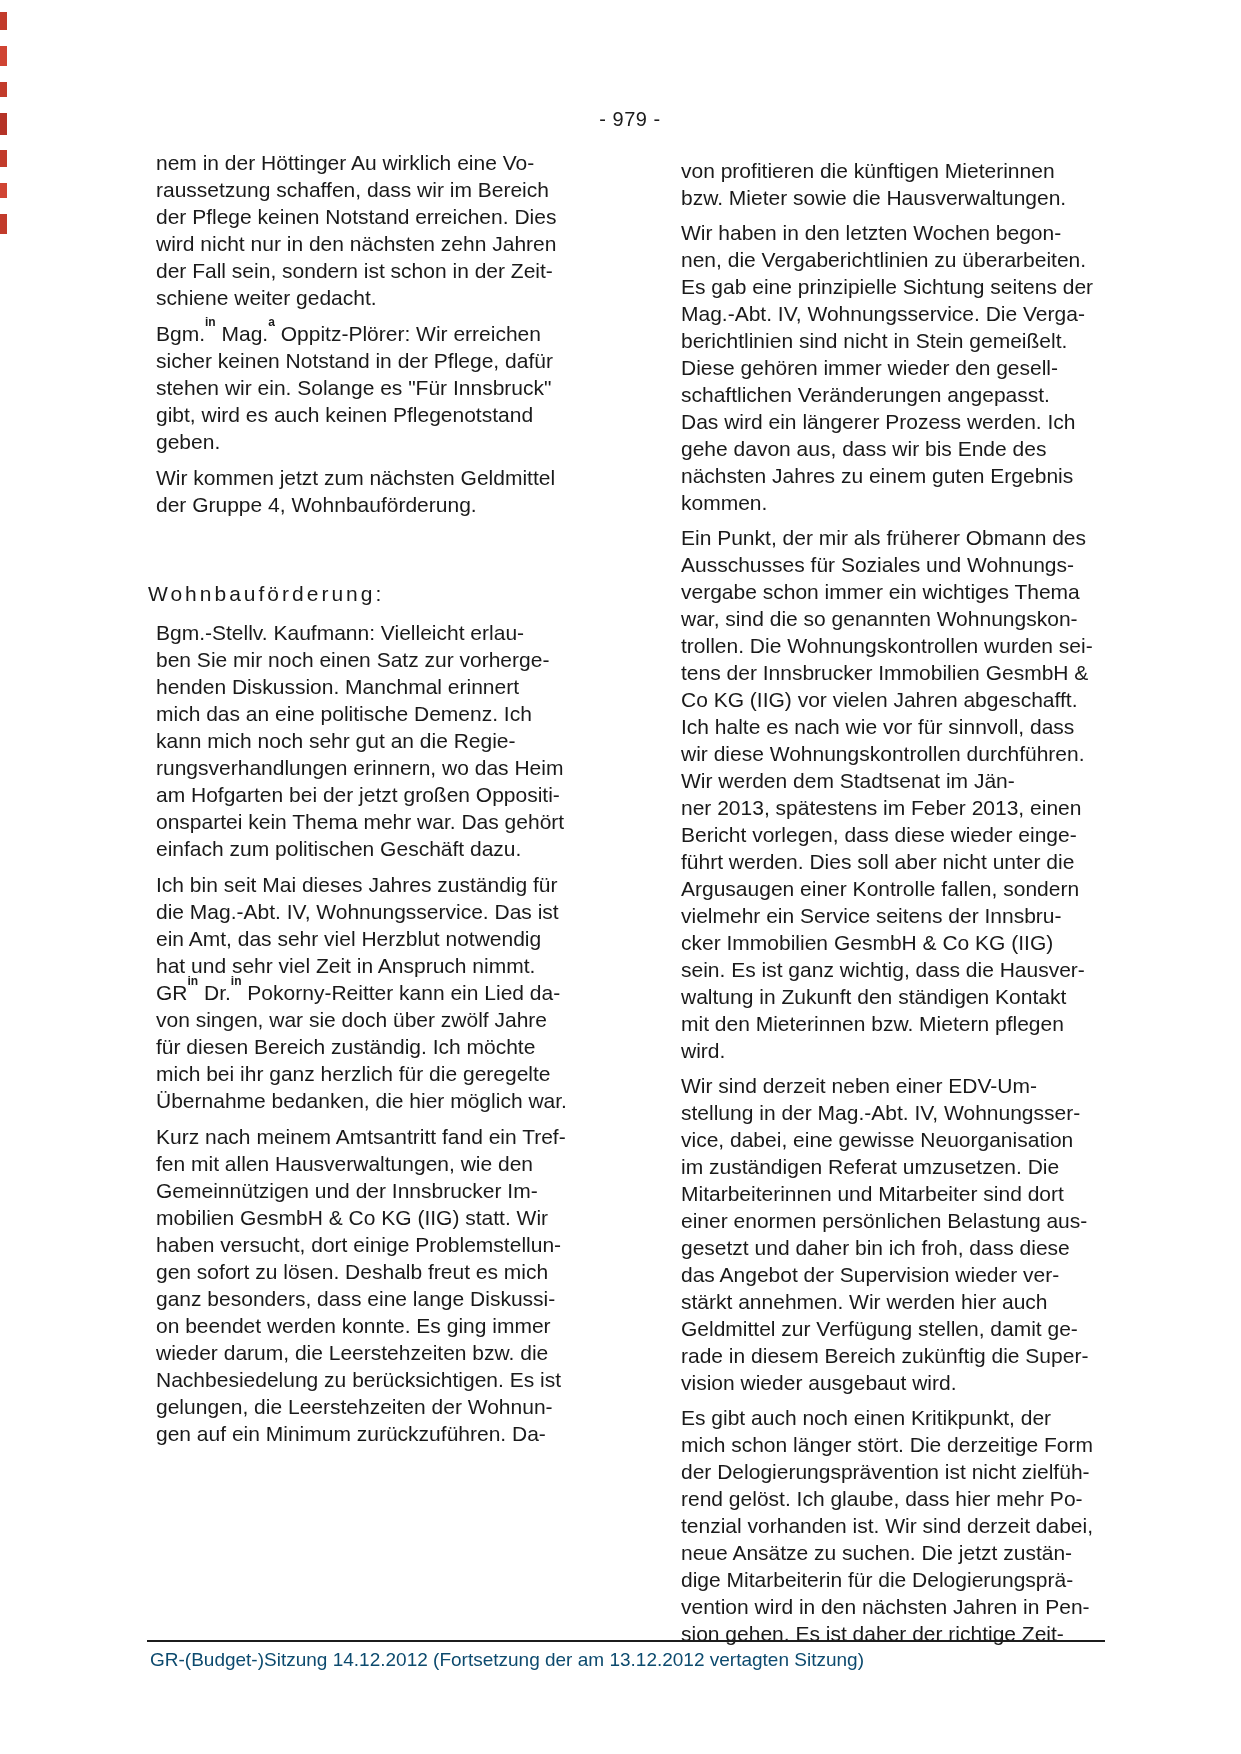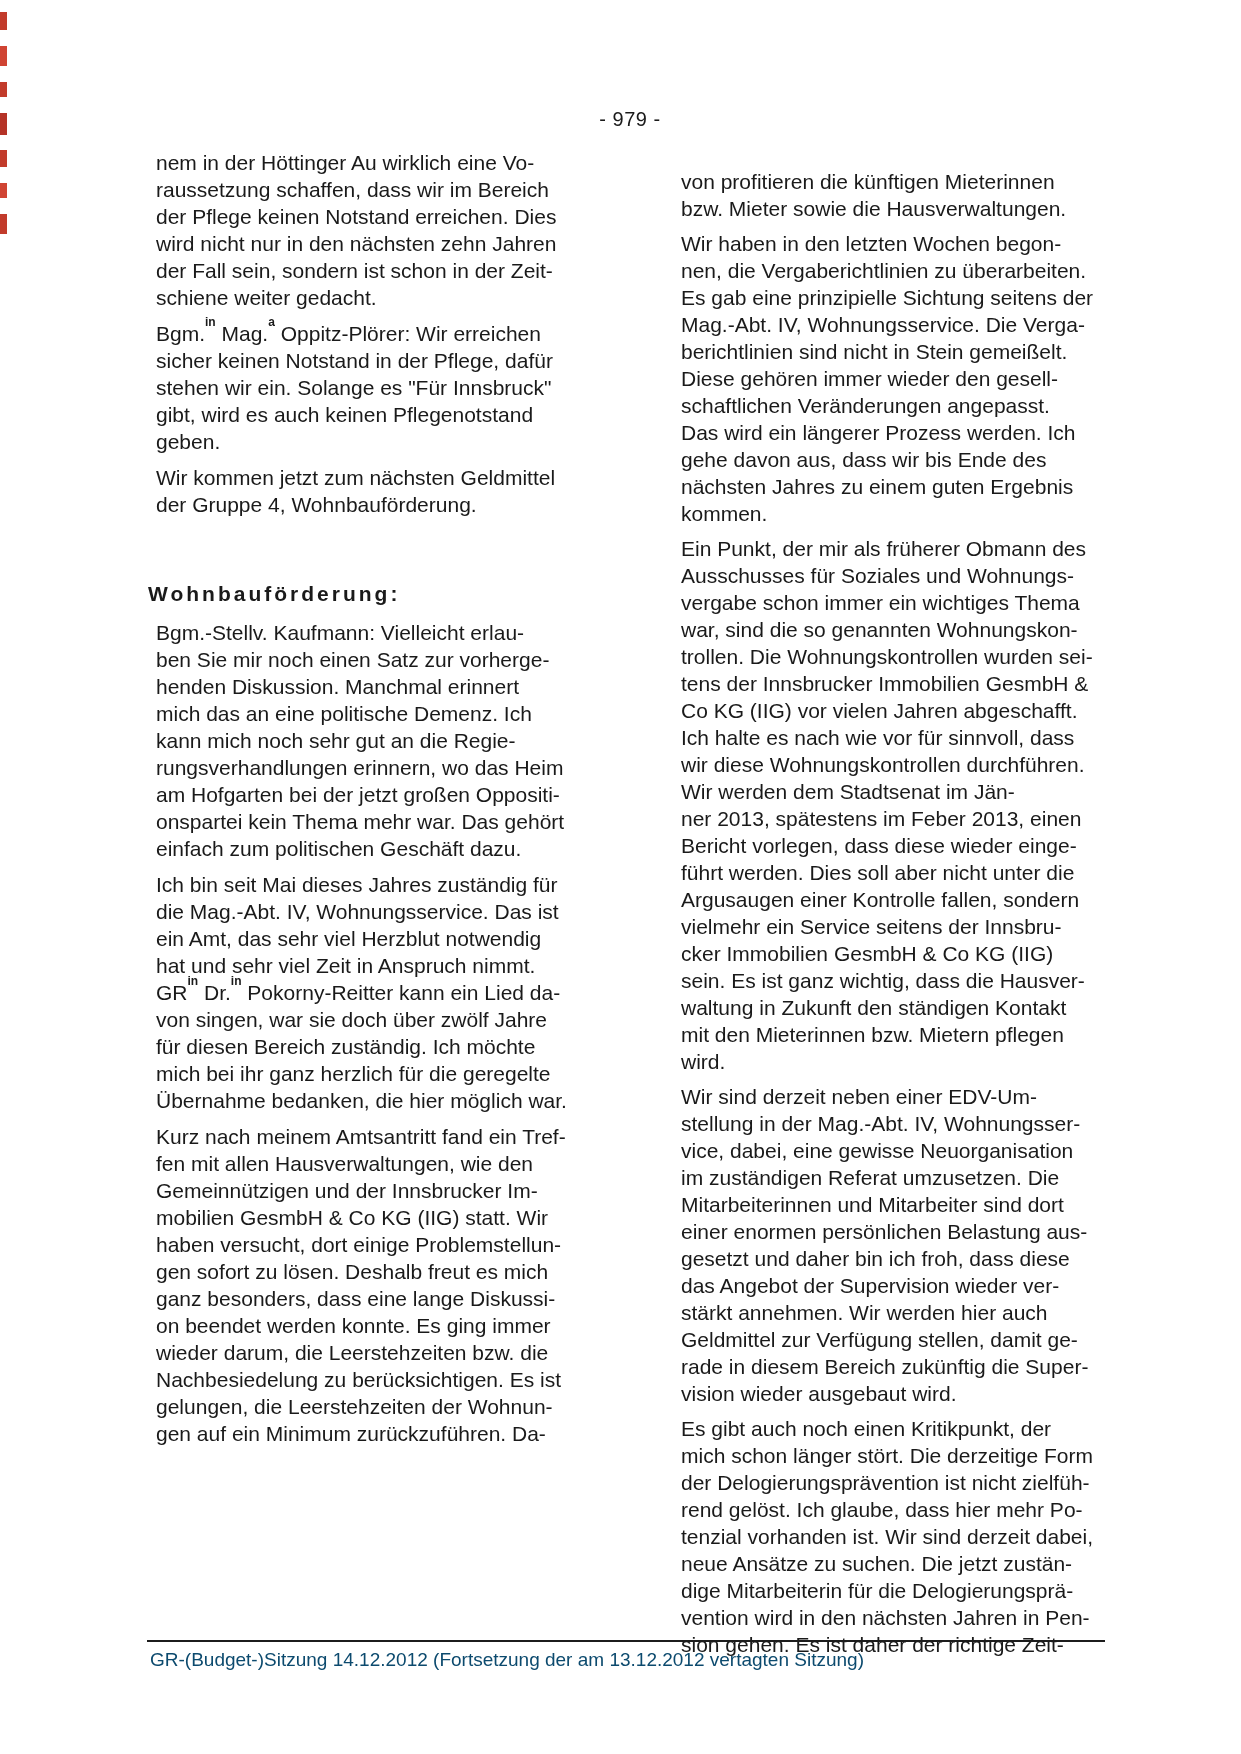--- a/index.html
+++ b/index.html
@@ -13,26 +13,26 @@
   }
   .page-number{
     position:absolute;top:108px;left:0;width:1260px;
     text-align:center;font-size:20px;letter-spacing:0.5px;
   }
   .col{
     position:absolute;width:480px;
     font-size:21px;line-height:27px;
   }
   .col-left{left:148px;top:141px;}
-  .col-right{left:673px;top:160px;}
+  .col-right{left:673px;top:149px;}
   .col p{margin:8px;white-space:pre-line;}
   .col-left p{margin-bottom:9px;}
   .col-right p{margin-bottom:7px;}
   .heading{
-    font-size:21px;font-weight:700;letter-spacing:3px;
+    font-size:21px;font-weight:400;letter-spacing:3px;
     line-height:27px;margin:62px 0 12px 0;white-space:pre-line;
   }
   sup{
     font-size:12px;line-height:0;position:relative;top:-7px;letter-spacing:0;font-weight:bold;
   }
   .footer-rule{
     position:absolute;left:147px;top:1640px;width:958px;height:0;
     border-top:2px solid #1c1c1c;
   }
   .footer-text{

